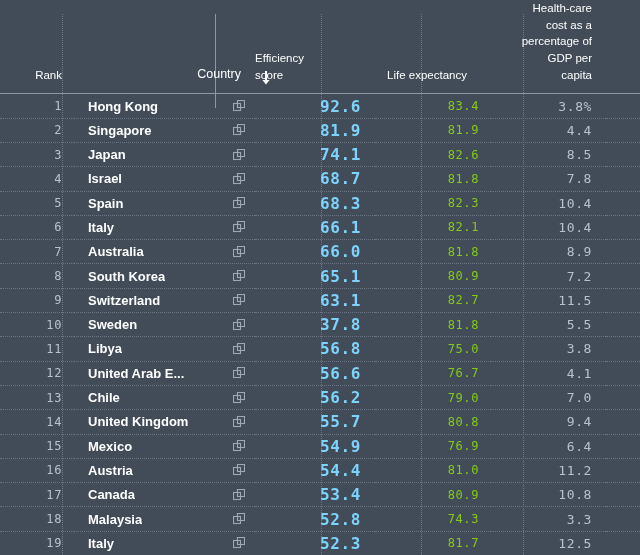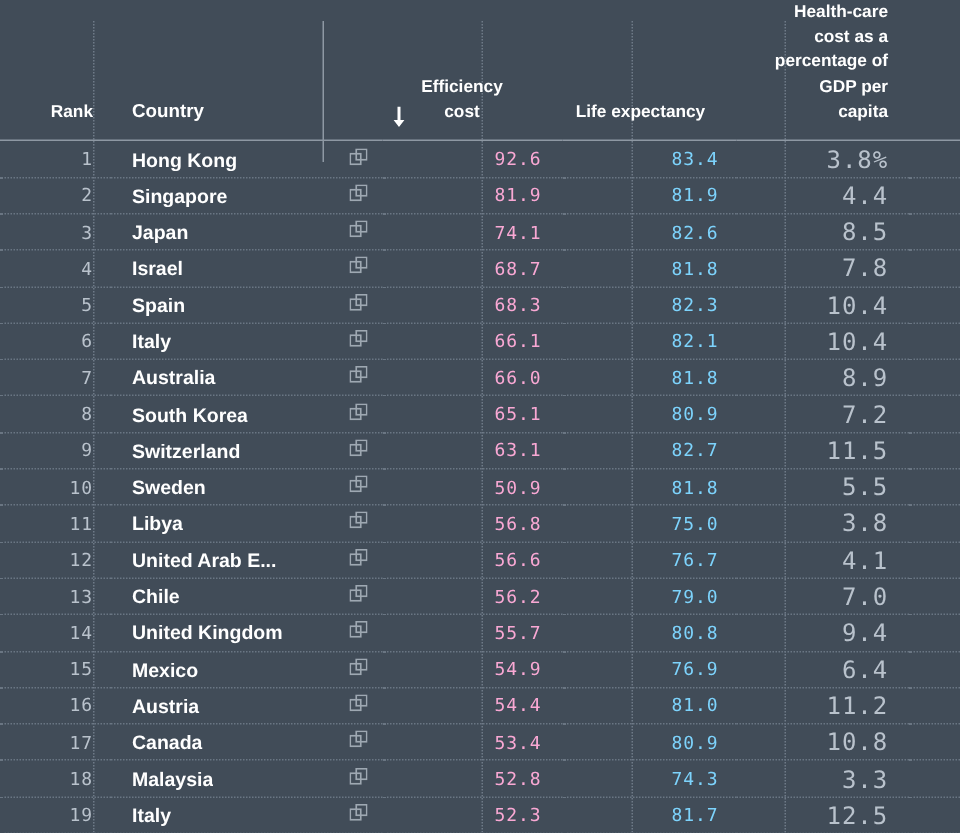--- a/index.html
+++ b/index.html
@@ -46,32 +46,32 @@
     width: 640px;
     border-collapse: collapse;
     table-layout: fixed;
     position: relative;
     z-index: 2;
   }
 
   
   thead th {
     vertical-align: bottom;
-    font-weight: bold;
+    font-weight: normal;
     font-size: 11.5px;
     color: #ffffff;
     padding: 0 14px 10px 0;
     line-height: 1.45;
     border-bottom: 1px solid #8e98a3;
     background: transparent;
   }
   th.c-rank   { width: 62px;  text-align: right; padding-right: 12px; margin-top: 24px; }
-  th.c-country{ width: 153px; text-align: left;  padding-left: 14px;
-                font-weight: bold; font-size: 12.5px; }
-  th.c-eff    { width: 106px; text-align: center; padding-right: 14px; position: relative;}
+  th.c-country{ width: 153px; text-align: right;  padding-left: 14px;
+                font-weight: normal; font-size: 12.5px; }
+  th.c-eff    { width: 106px; text-align: left; padding-right: 14px; position: relative;}
   th.c-life   { width: 104px; text-align: center; padding-right: 12px; }
   th.c-pct    { width: 101px; text-align: right; padding-right: 14px; }
   th.c-cost   { width: 114px; text-align: right; padding-right: 14px; }
 
   .sort-arrow {
     position: absolute;
     left: 6px;
     bottom: 8px;
     width: 10px;
     height: 14px;
@@ -98,21 +98,21 @@
     padding-right: 6px;
     font-weight: bold;
     font-size: 13px;
     color: #ffffff;
     white-space: nowrap;
     overflow: hidden;
     position: relative;
   }
   .country-inner {
     display: flex;
-    align-items: flex-start;
+    align-items: center;
     justify-content: space-between;
     width: 100%;
   }
   .country-name {
     overflow: hidden;
     text-overflow: ellipsis;
     white-space: nowrap;
   }
   .copy-icon {
     flex: 0 0 auto;
@@ -122,33 +122,33 @@
     height: 12px;
     opacity: 0.78;
   }
   td.num {
     text-align: right;
     font-family: "DejaVu Sans Mono", monospace;
     letter-spacing: 0.6px;
   }
   td.eff {
     padding-right: 14px;
-    color: #f9a8d4;
-    font-weight: normal;
-    font-size: 12px;
+    color: #7dd3fc;
+    font-weight: bold;
+    font-size: 16px;
   }
   td.life {
     padding-right: 12px;
-    color: #7dd3fc;
+    color: #84cc16;
     font-size: 12px;
   }
   td.pct {
     padding-right: 14px;
     color: #b9c2cc;
-    font-size: 16px;
+    font-size: 13px;
     text-align: right;
   }
   td.cost {
     padding-right: 14px;
     color: #b9c2cc;
     font-size: 12px;
   }
 </style>
 </head>
 <body>
@@ -168,21 +168,21 @@
           <span>Rank</span>
         </th>
         <th class="c-country">
           <span>Country</span>
         </th>
         <th class="c-eff">
           <svg class="sort-arrow" viewBox="0 0 10 14">
             <path d="M4 0 h2 v9 h2.6 L5 13.6 1.4 9 H4 Z" fill="#ffffff"></path>
           </svg>
           <span>Efficiency</span><br>
-          <span>cost</span>
+          <span>score</span>
         </th>
         <th class="c-life">
           <span>Life expectancy</span>
         </th>
         <th class="c-pct">
           <span>Health-care</span><br>
           <span>cost as a</span><br>
           <span>percentage of</span><br>
           <span>GDP per</span><br>
           <span>capita</span>
@@ -342,21 +342,21 @@
           <td class="rank num">10</td>
           <td class="country">
             <div class="country-inner">
               <span class="country-name">Sweden</span>
               <svg class="copy-icon" viewBox="0 0 12 12">
                 <rect x="0.5" y="3.5" width="7" height="7" fill="none" stroke="#b9c2cc" stroke-width="1.1"></rect>
                 <rect x="4.5" y="0.5" width="7" height="7" fill="none" stroke="#b9c2cc" stroke-width="1.1"></rect>
               </svg>
             </div>
           </td>
-          <td class="num eff">50.9</td>
+          <td class="num eff">37.8</td>
           <td class="num life">81.8</td>
           <td class="num pct">5.5</td>
           <td class="num cost">5,331</td>
         </tr>
         <tr>
           <td class="rank num">11</td>
           <td class="country">
             <div class="country-inner">
               <span class="country-name">Libya</span>
               <svg class="copy-icon" viewBox="0 0 12 12">

